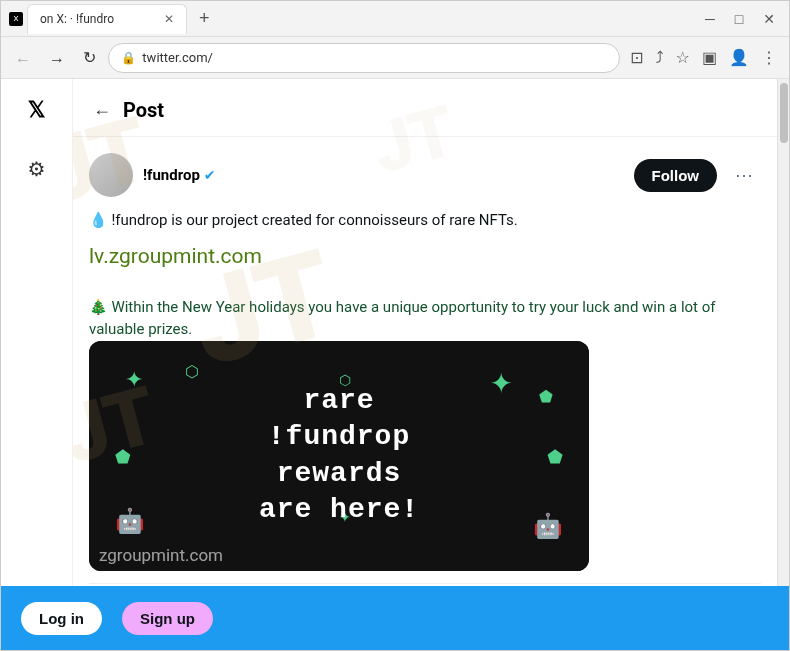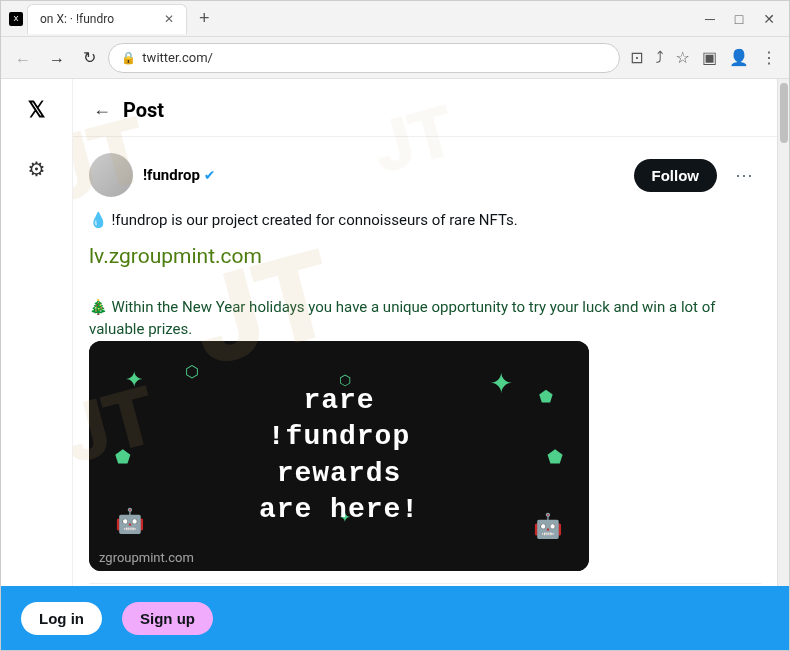--- a/index.html
+++ b/index.html
@@ -227,21 +227,21 @@
       position: absolute;
       color: #4ecf8a;
       font-size: 22px;
       z-index: 1;
     }
 
     .image-watermark {
       position: absolute;
       bottom: 6px;
       left: 10px;
-      font-size: 13px;
+      font-size: 17px;
       color: rgba(255,255,255,0.6);
     }
 
     .post-meta {
       font-size: 14px;
       color: #536471;
       margin-top: 4px;
       padding-top: 12px;
       border-top: 1px solid #efefef;
     }

